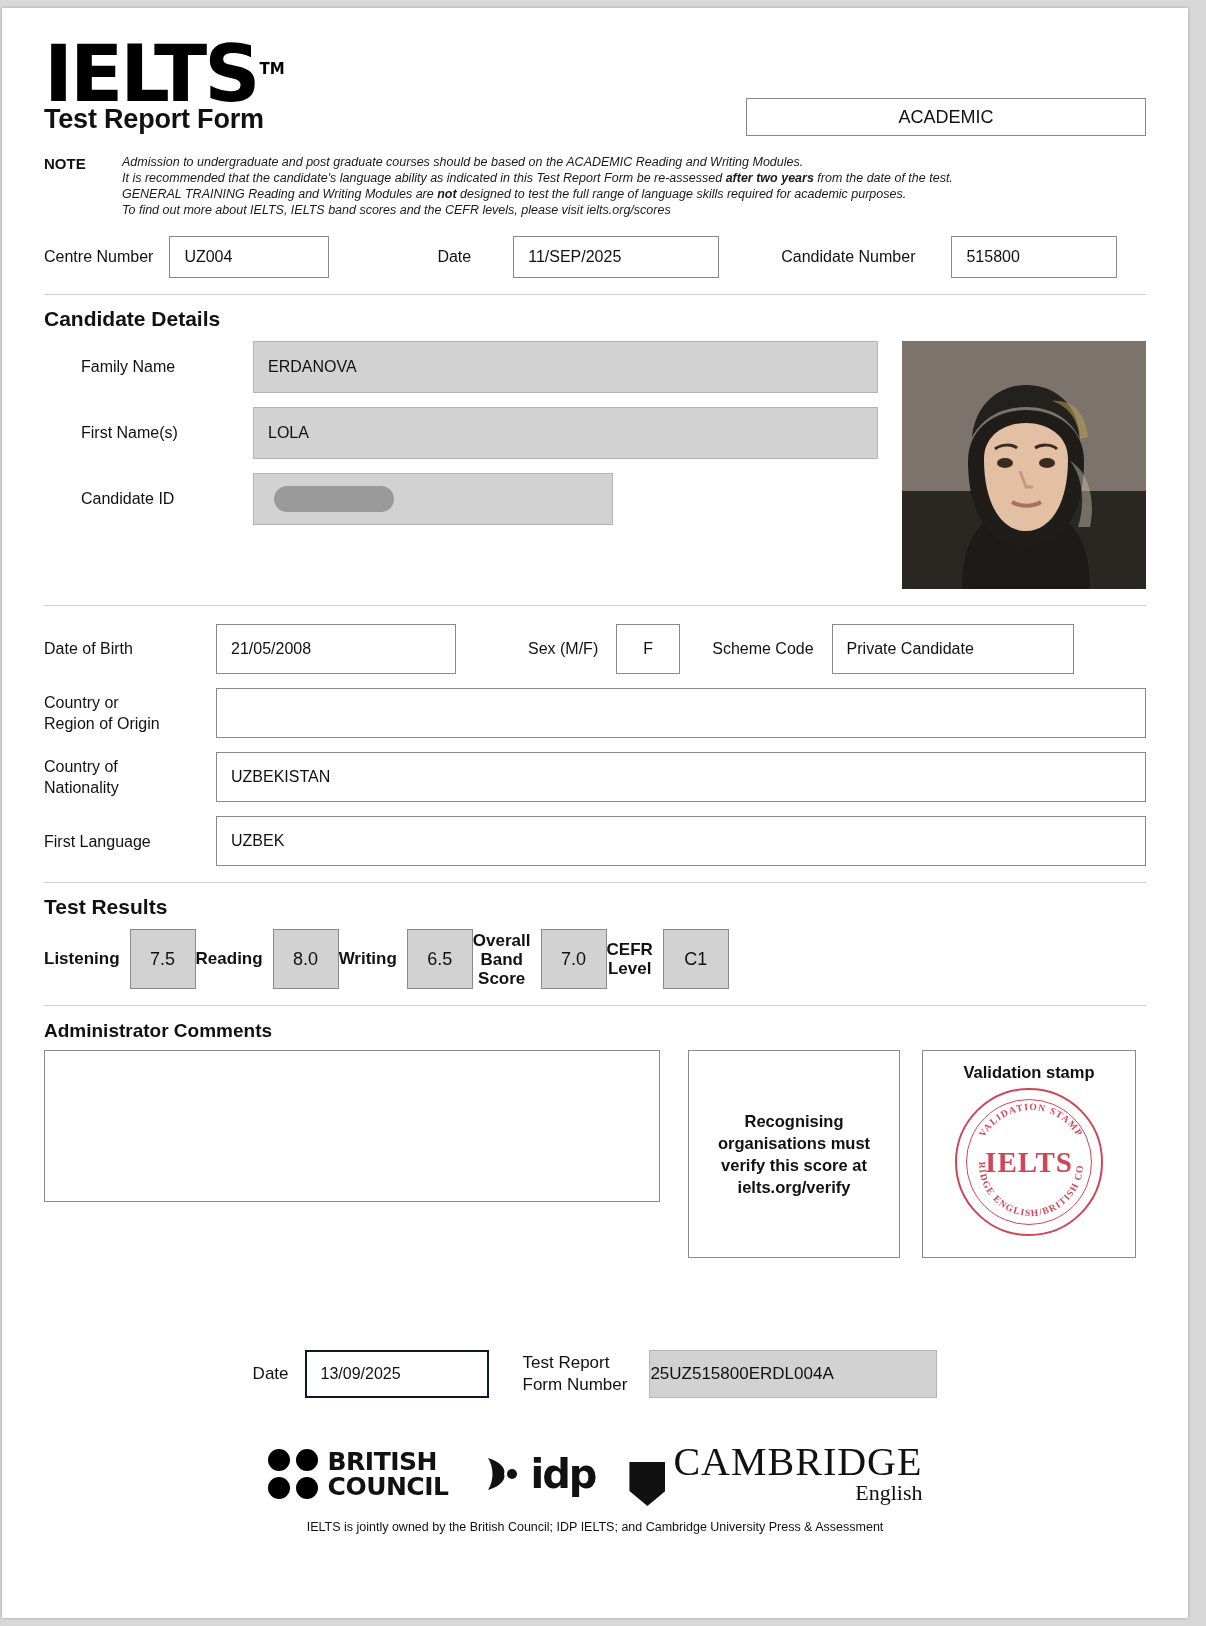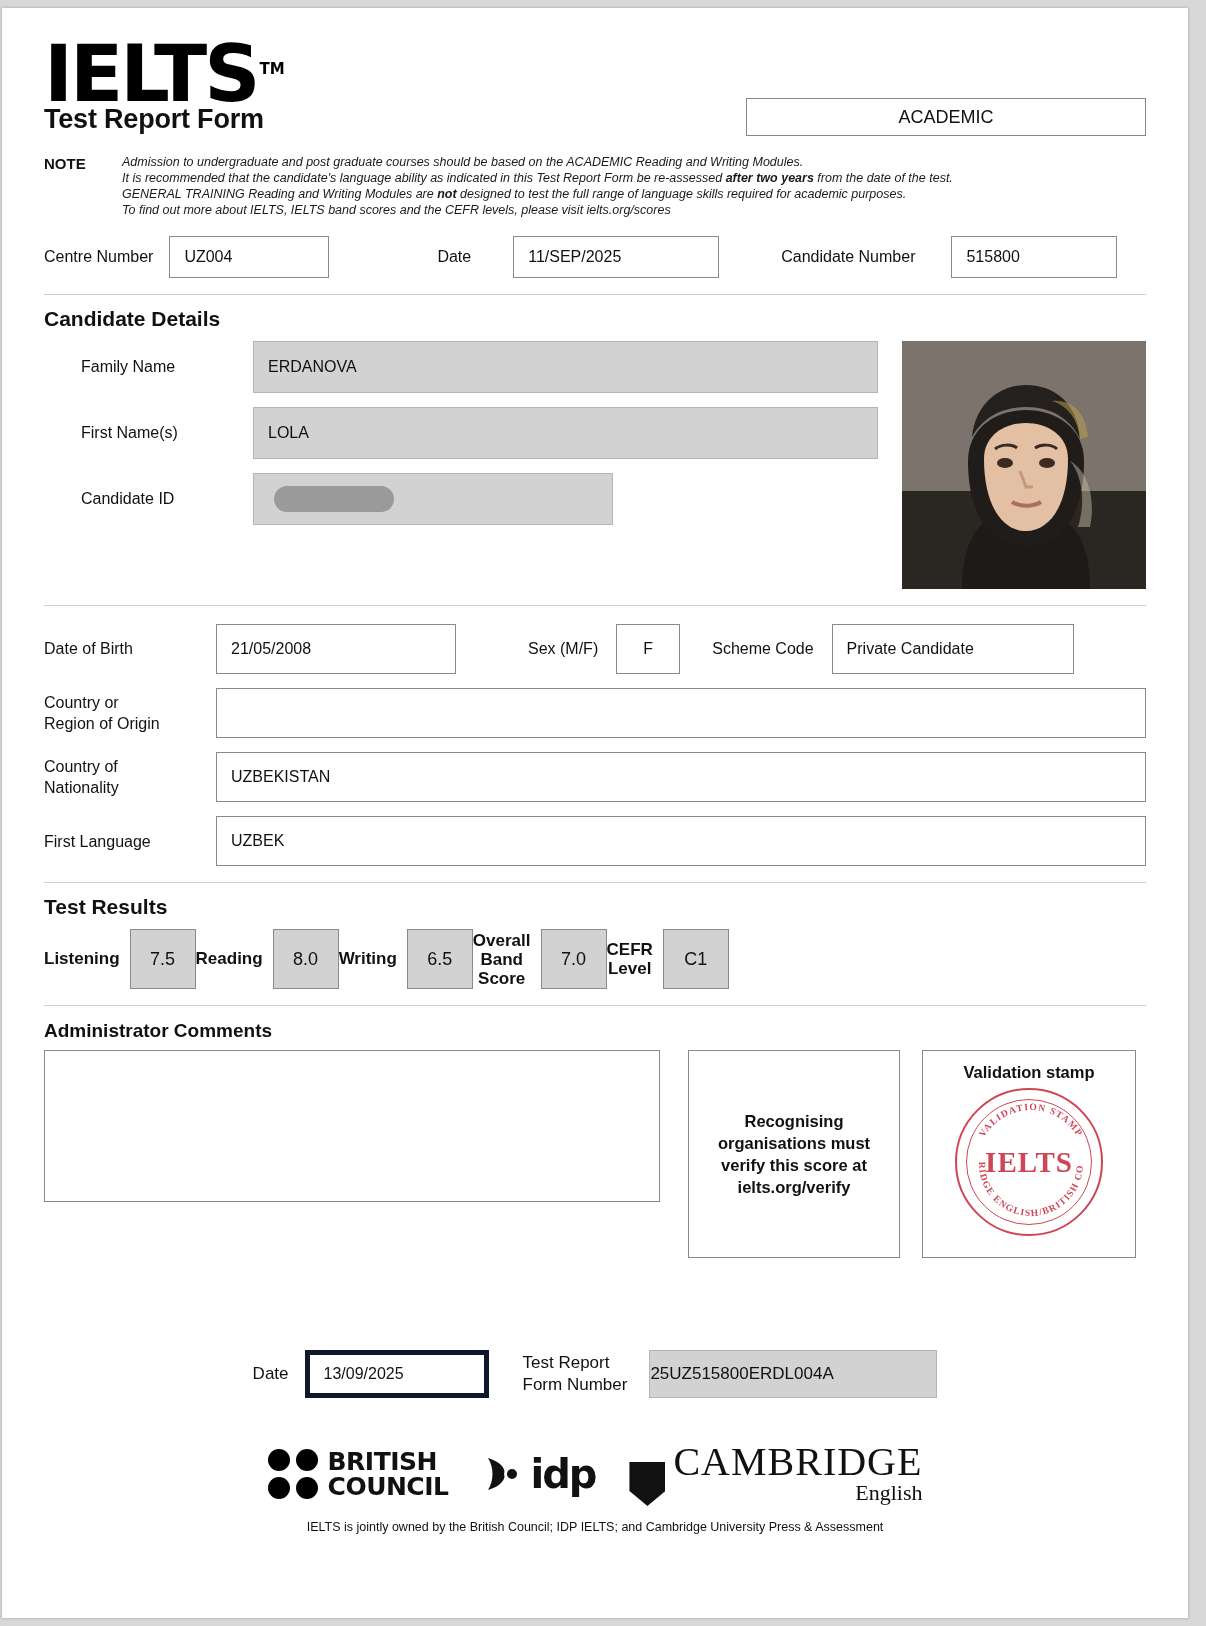--- a/index.html
+++ b/index.html
@@ -155,21 +155,21 @@
     font-weight: 700; font-size: 29px; color: #cf4757; letter-spacing: 1px;
   }
   .stamp-arc {
     position: absolute; width: 148px; height: 148px; left: 0; top: 0;
   }
   .stamp-arc text { fill: #cf4757; font-size: 9.5px; font-family: "Liberation Serif", serif; font-weight:700; letter-spacing: 1.2px;}
 
   
   .footer-date { display: flex; align-items: center; justify-content: center; margin-top: 92px; }
   .footer-date .lbl { font-size: 17px; }
-  .fd-box { width: 184px; height: 48px; border: 5px solid #0f172a; display:flex; align-items:center; padding:8px 14px; font-size:16px; margin-left: 16px;}
+  .fd-box { width: 184px; height: 48px; border: 2px solid #0f172a; display:flex; align-items:center; padding:8px 14px; font-size:16px; margin-left: 16px;}
   .trf-lbl { margin-left: 34px; font-size: 17px; line-height: 22px; text-align: left;}
   .trf-box {
     width: 288px; height: 48px; margin-left: 22px;
     background: #d2d2d2; border: 1px solid #b4b4b4;
     display: flex; align-items: center; justify-content: flex-start;
     font-size: 17px;
   }
 
   
   .partners { display: flex; align-items: center; justify-content: center; margin-top: 44px; gap: 34px; }

